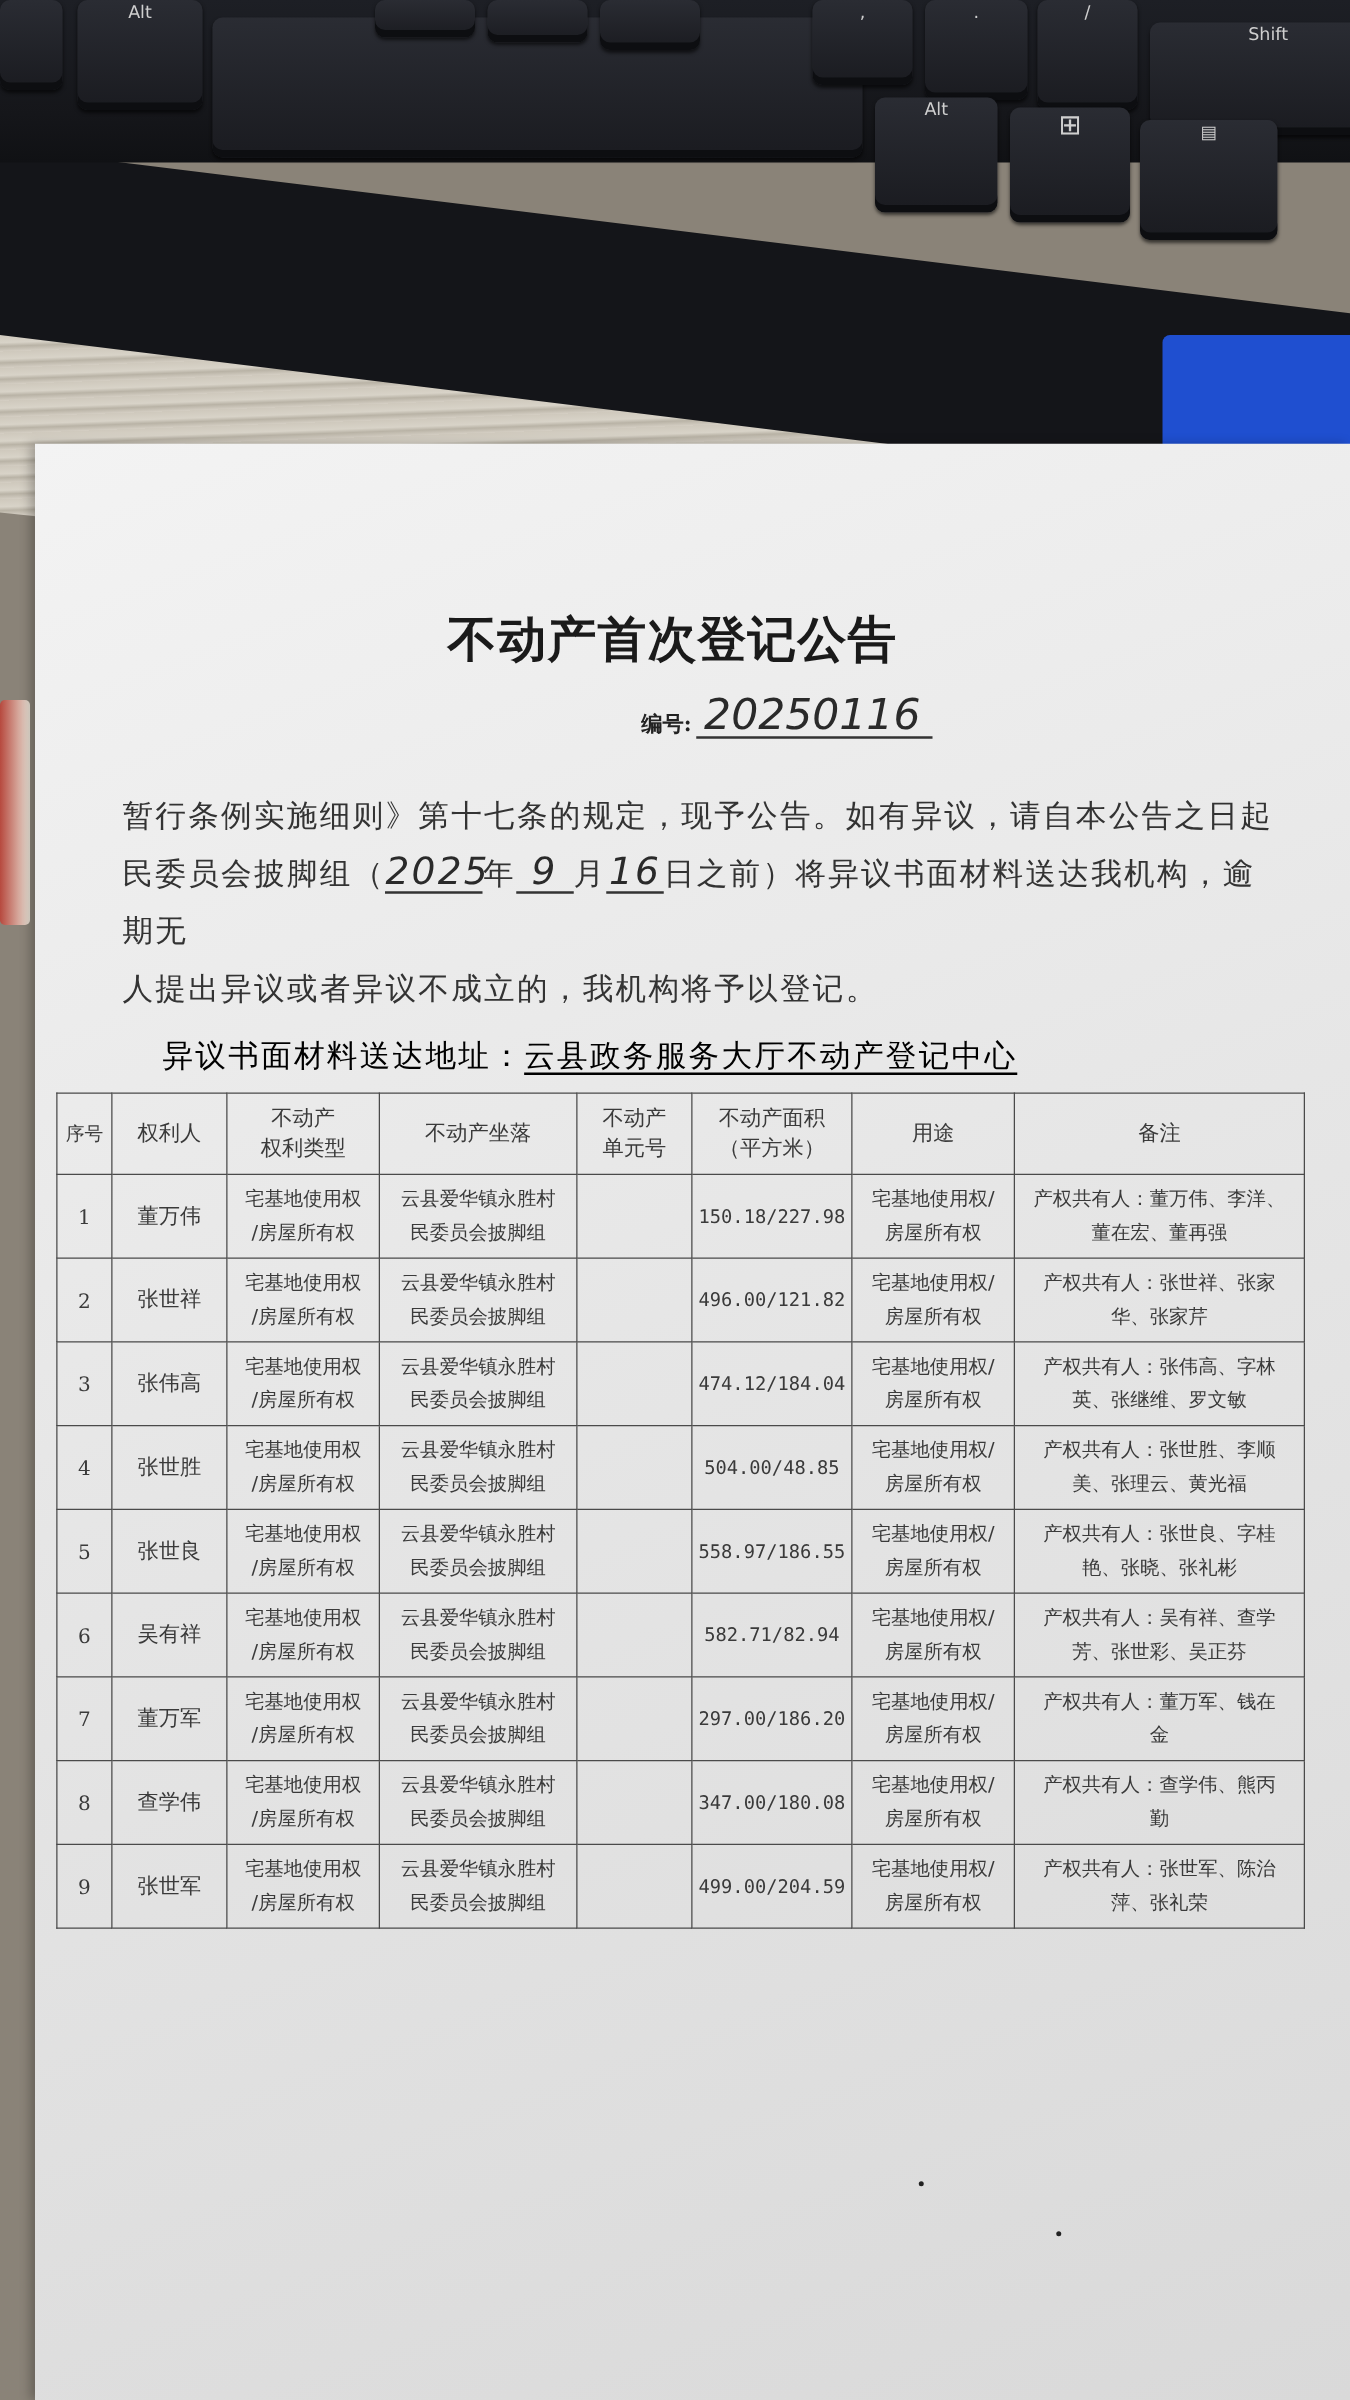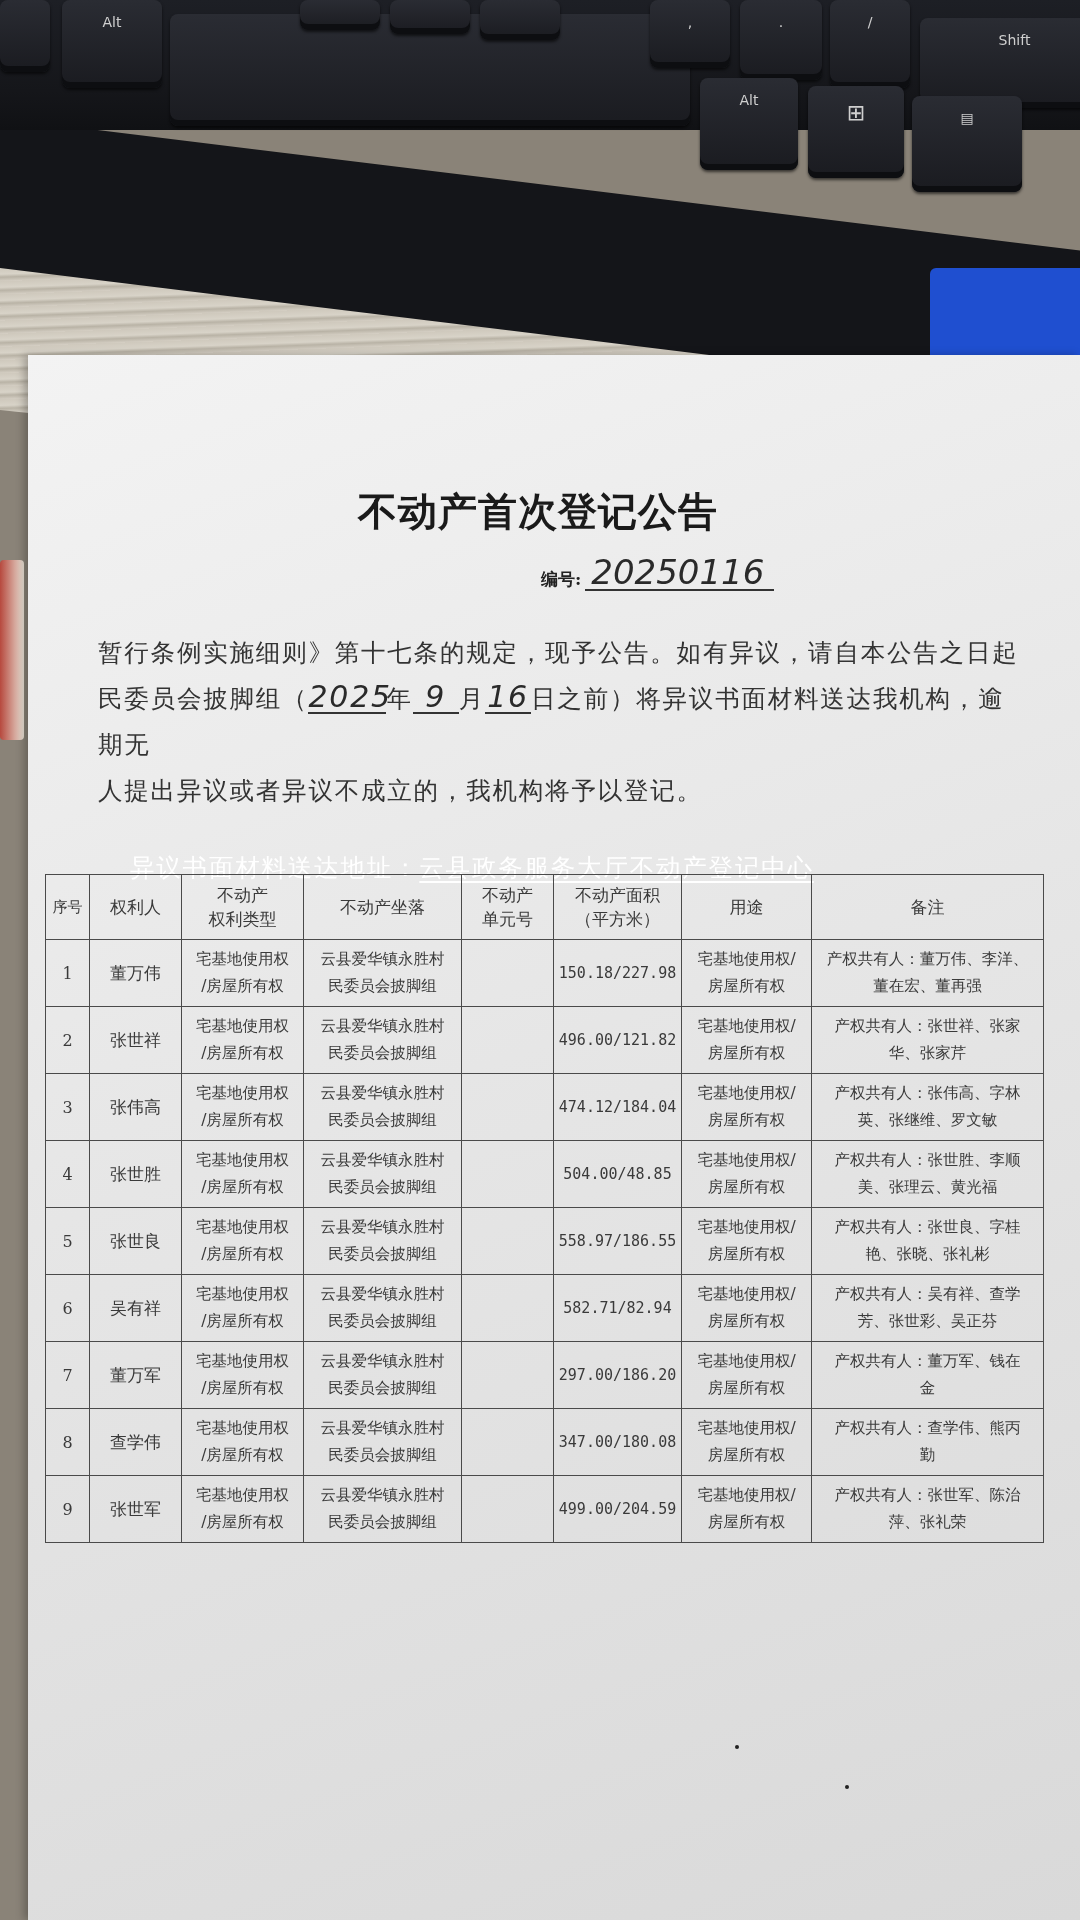--- a/index.html
+++ b/index.html
@@ -11,21 +11,21 @@
   
   .keyboard {
     position:absolute; left:0; top:0; width:1080px; height:270px;
     background:linear-gradient(180deg,#1d1f25 0%, #15161a 70%, #101114 100%);
     transform-origin:0 0;
   }
   .key {
     position:absolute; background:linear-gradient(180deg,#2a2c33,#1a1b20);
     border-radius:8px; box-shadow: inset 0 -6px 0 #0d0e11, 0 2px 3px rgba(0,0,0,.6);
     color:#cfcfcf; font-family:"DejaVu Sans", sans-serif; font-size:14px;
-    display:flex; align-items:flex-start; justify-content:center; padding-top:14px; box-sizing:border-box;
+    display:flex; align-items:flex-start; justify-content:center; padding-top:2px; box-sizing:border-box;
   }
   .desk {
     position:absolute; left:0; top:150px; width:1080px; height:260px;
     background: repeating-linear-gradient(172deg, #cfc9bd 0px, #d8d3c8 6px, #b9b3a6 9px, #d4cec3 13px);
     transform: skewY(6deg); transform-origin:0 0;
   }
   .keyboard-edge {
     position:absolute; left:0; top:118px; width:1080px; height:150px;
     background:#141519; transform: skewY(7deg); transform-origin:0 0;
   }
@@ -45,40 +45,40 @@
   }
   .paper-stack {
     position:absolute; left:1040px; top:380px; width:40px; height:1540px;
     background:#ededed; border-left:1px solid #cfcfcf;
   }
   .title {
     position:absolute; left:358px; top:485px; font-size:39px; font-weight:bold;
     color:#1a1a1a; letter-spacing:1px;
   }
   .serial {
-    position:absolute; left:513px; top:555px; display:flex; align-items:flex-end;margin-left:28px;
+    position:absolute; left:513px; top:555px; display:flex; align-items:flex-end;
   }
   .serial .lbl { font-size:17px; font-weight:bold; color:#222; }
   .serial .val {
     font-family:"DejaVu Sans", sans-serif; font-style:italic; font-size:34px; color:#2a2a2a;
     border-bottom:2px solid #333; padding:0 10px 0 6px; margin-left:4px; line-height:1;
   }
   .para {
     position:absolute; left:98px; top:630px; width:930px;
     font-family:"DejaVu Sans", sans-serif; font-size:24.5px; color:#333;
     line-height:46px; letter-spacing:1.8px;
   }
   .para .indent { padding-left:52px; }
   .hand {
     font-style:italic; font-size:30px; color:#2a2a2a; border-bottom:2px solid #333;
     display:inline-block; line-height:30px; text-align:center;
   }
   .addr {
-    position:absolute; left:130px; top:851px;
-    font-family:"DejaVu Sans", sans-serif; font-size:24.5px; color:#ffffff; letter-spacing:1.8px;
+    position:absolute; left:130px; top:828px;
+    font-family:"DejaVu Sans", sans-serif; font-size:24.5px; color:#000000; letter-spacing:1.8px;
   }
   .addr .u { text-decoration:underline; text-underline-offset:5px; }
   
   table.reg {
     position:absolute; left:45px; top:874px; width:998px;
     border-collapse:collapse; table-layout:fixed;
     font-family:"DejaVu Sans", sans-serif; color:#3a3a3a;
   }
   table.reg th, table.reg td {
     border:1.6px solid #4a4a4a; text-align:center; vertical-align:middle;

